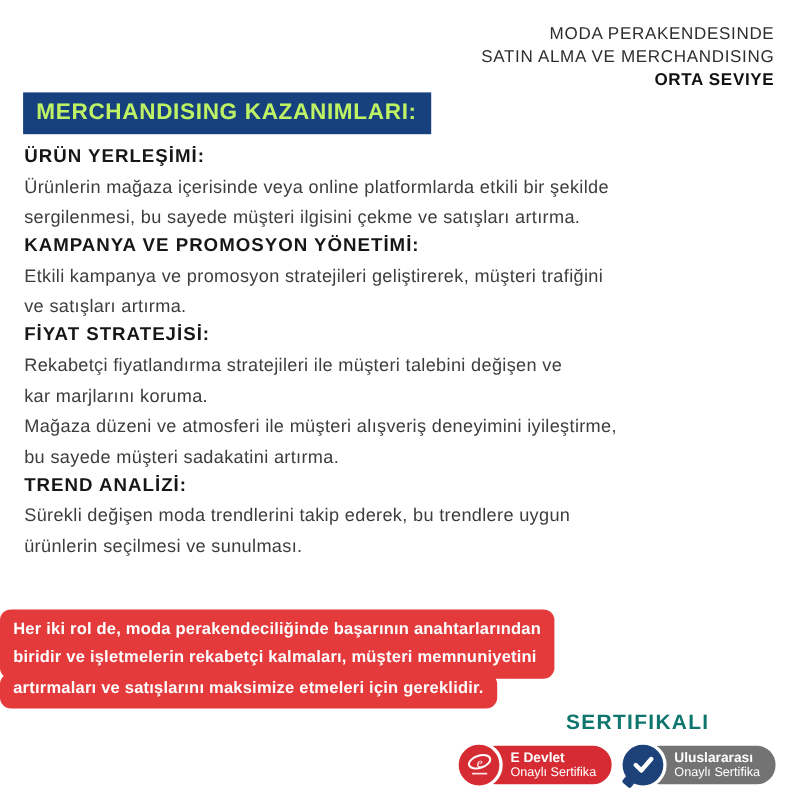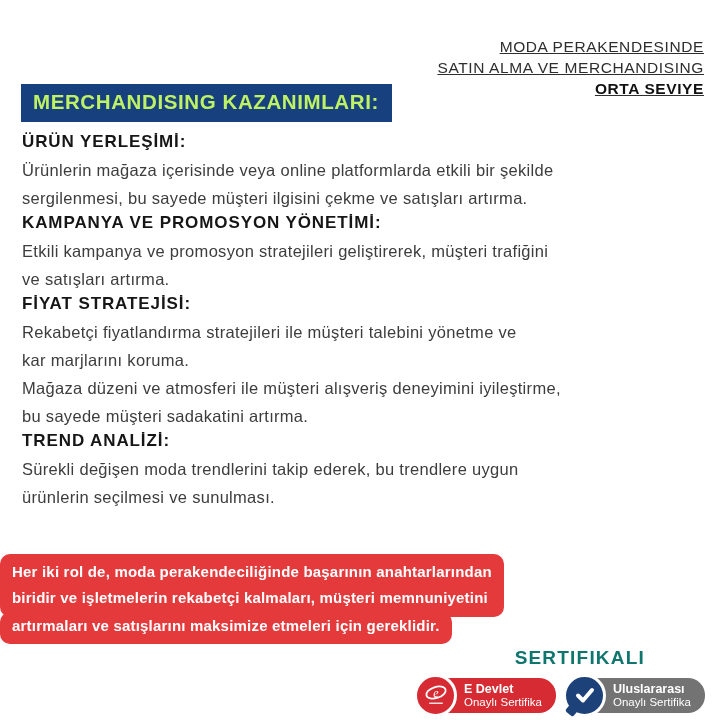--- a/index.html
+++ b/index.html
@@ -8,27 +8,26 @@
     font-family: "Liberation Sans", sans-serif;
     background: #ffffff;
     position: relative;
     overflow: hidden;
   }
   .page { position: absolute; inset: 0; background: #ffffff; }
 
   
   .course-header {
     position: absolute;
-    top: 36px; right: 16px;
+    top: 20px; right: 16px;
     text-align: right;
     font-size: 15.5px;
     line-height: 21px;
     letter-spacing: 0.6px;
     color: #2e2e2e;
-    text-decoration: underline;
   }
   .course-header .level {
     font-weight: bold;
     color: #111111;
   }
 
   
   .title-bar {
     position: absolute;
     left: 21px; top: 84px;
@@ -160,21 +159,21 @@
     </div>
 
     <div class="section">
       <div class="section-heading">KAMPANYA VE PROMOSYON YÖNETİMİ:</div>
       <div class="section-line">Etkili kampanya ve promosyon stratejileri geliştirerek, müşteri trafiğini</div>
       <div class="section-line">ve satışları artırma.</div>
     </div>
 
     <div class="section">
       <div class="section-heading">FİYAT STRATEJİSİ:</div>
-      <div class="section-line">Rekabetçi fiyatlandırma stratejileri ile müşteri talebini yönetme ve</div>
+      <div class="section-line">Rekabetçi fiyatlandırma stratejileri ile müşteri talebini değişen ve</div>
       <div class="section-line">kar marjlarını koruma.</div>
     </div>
 
     <div class="section">
       <div class="section-line">Mağaza düzeni ve atmosferi ile müşteri alışveriş deneyimini iyileştirme,</div>
       <div class="section-line">bu sayede müşteri sadakatini artırma.</div>
     </div>
 
     <div class="section">
       <div class="section-heading">TREND ANALİZİ:</div>

